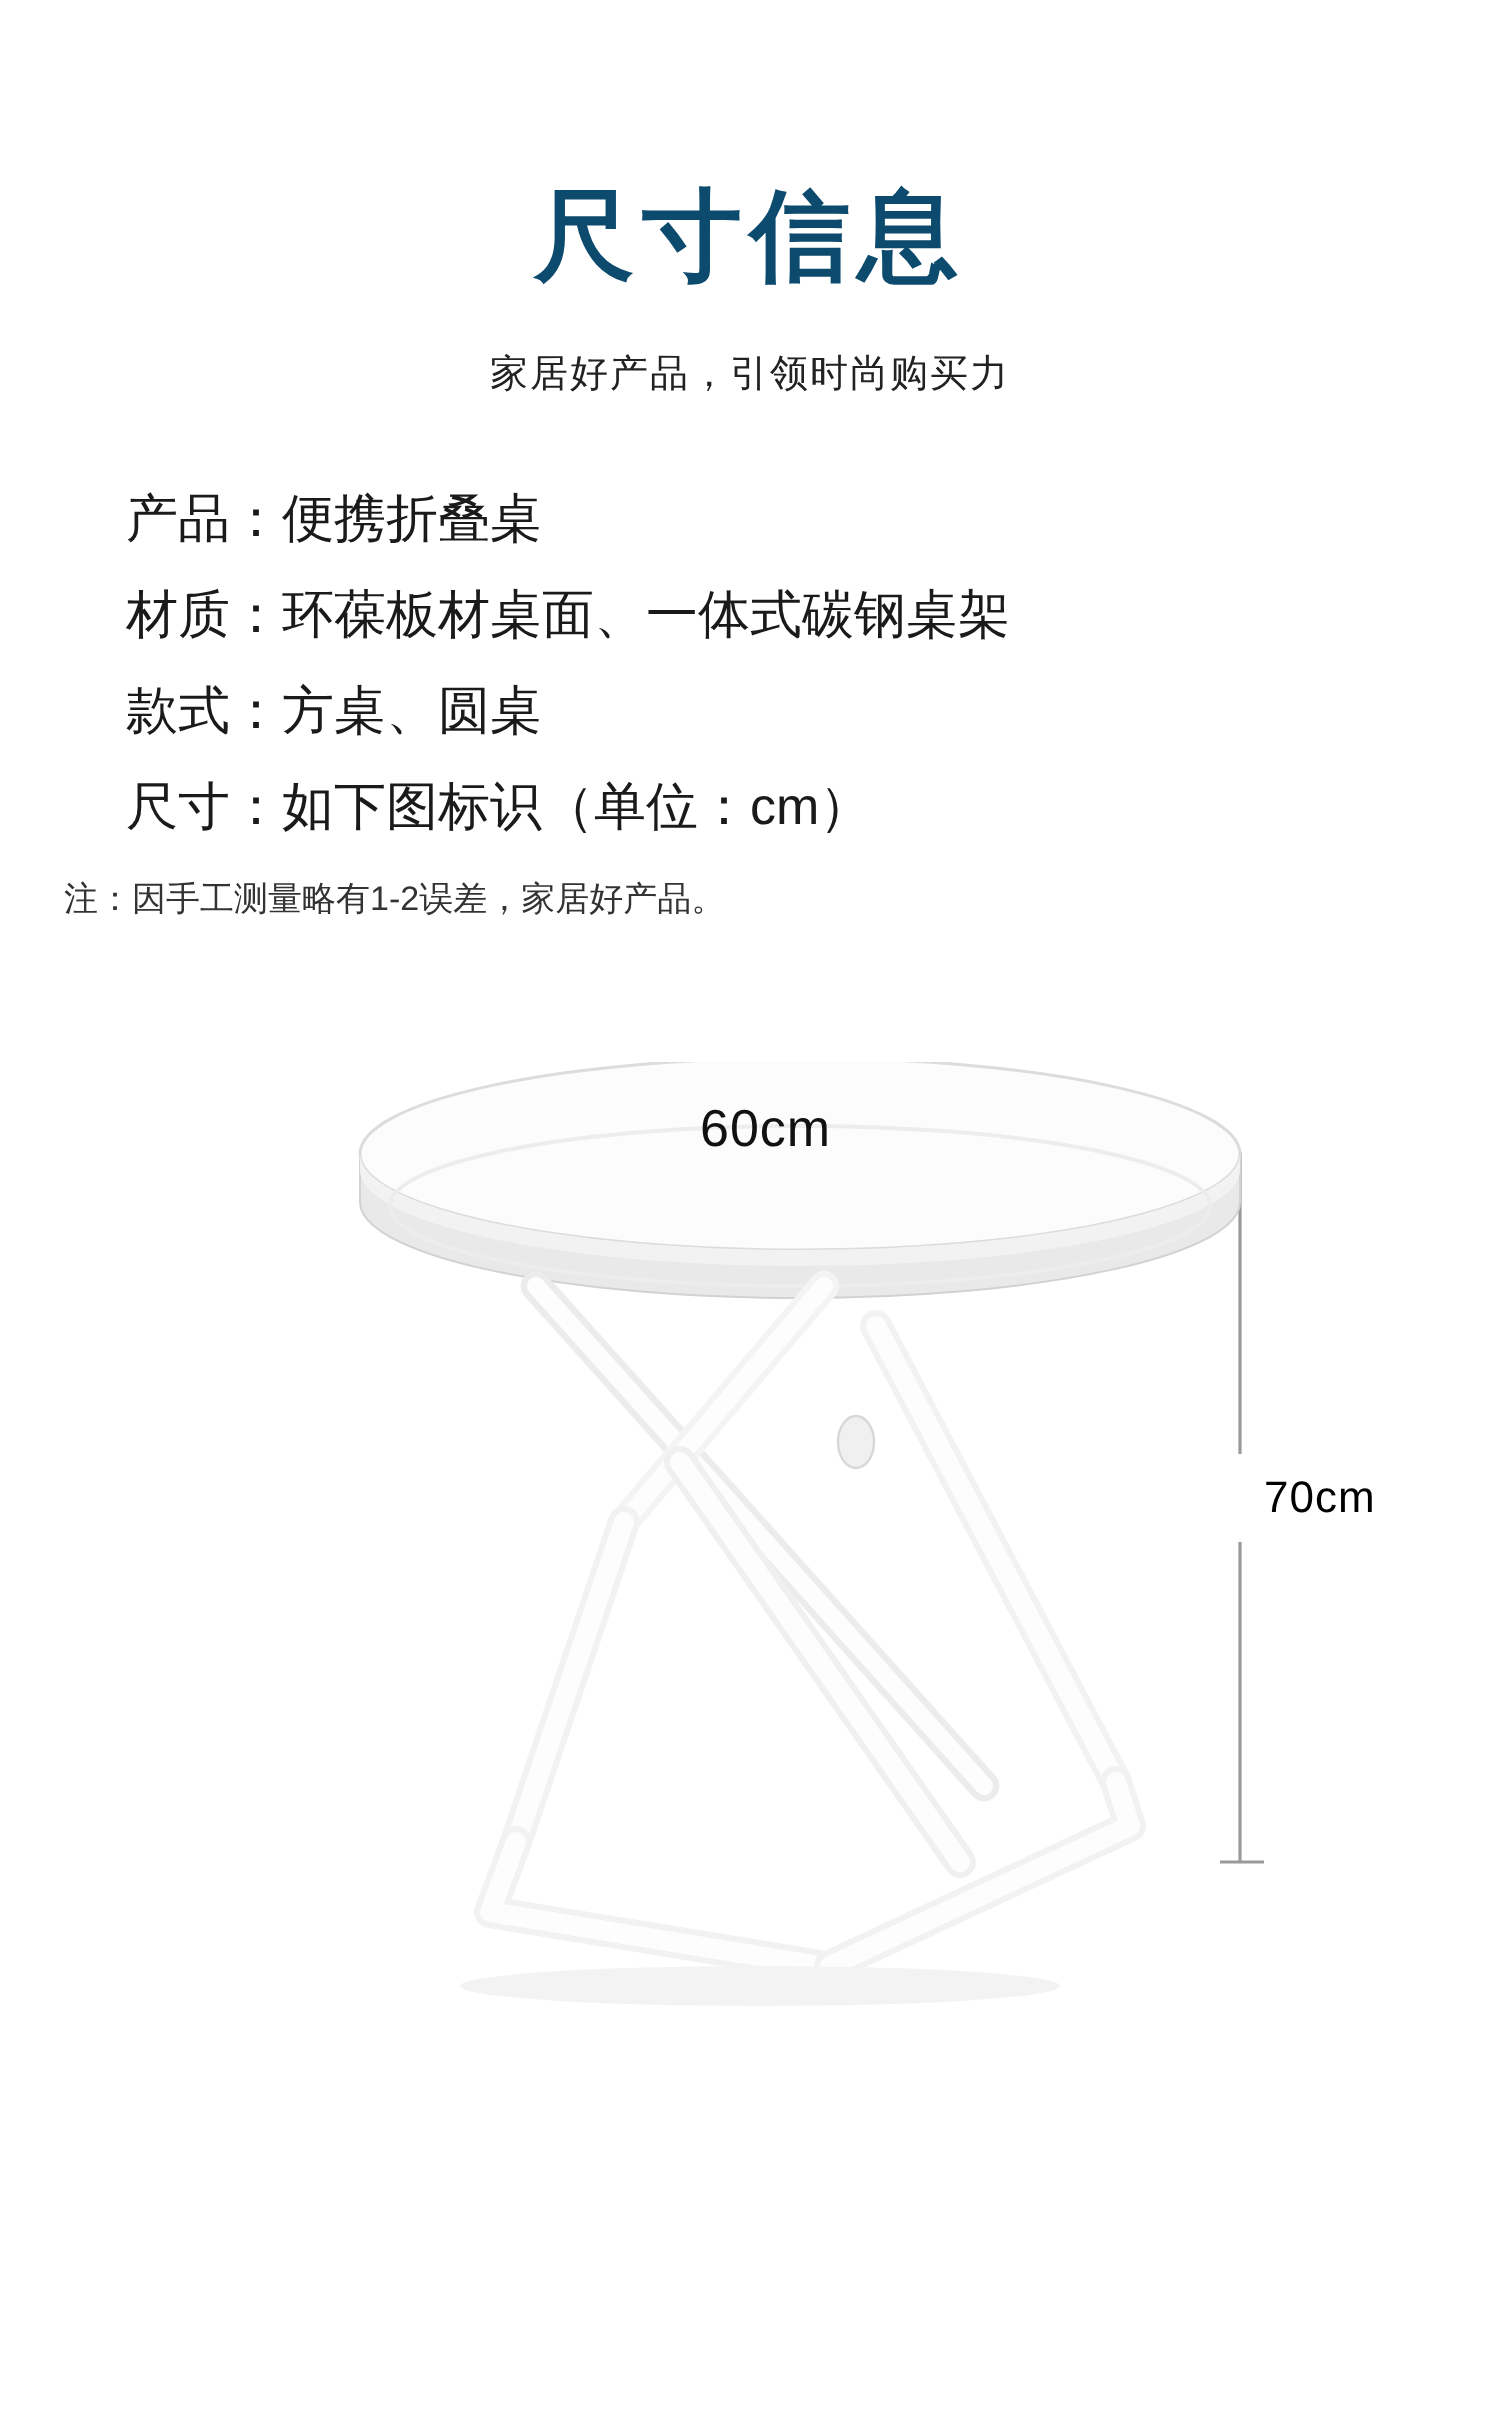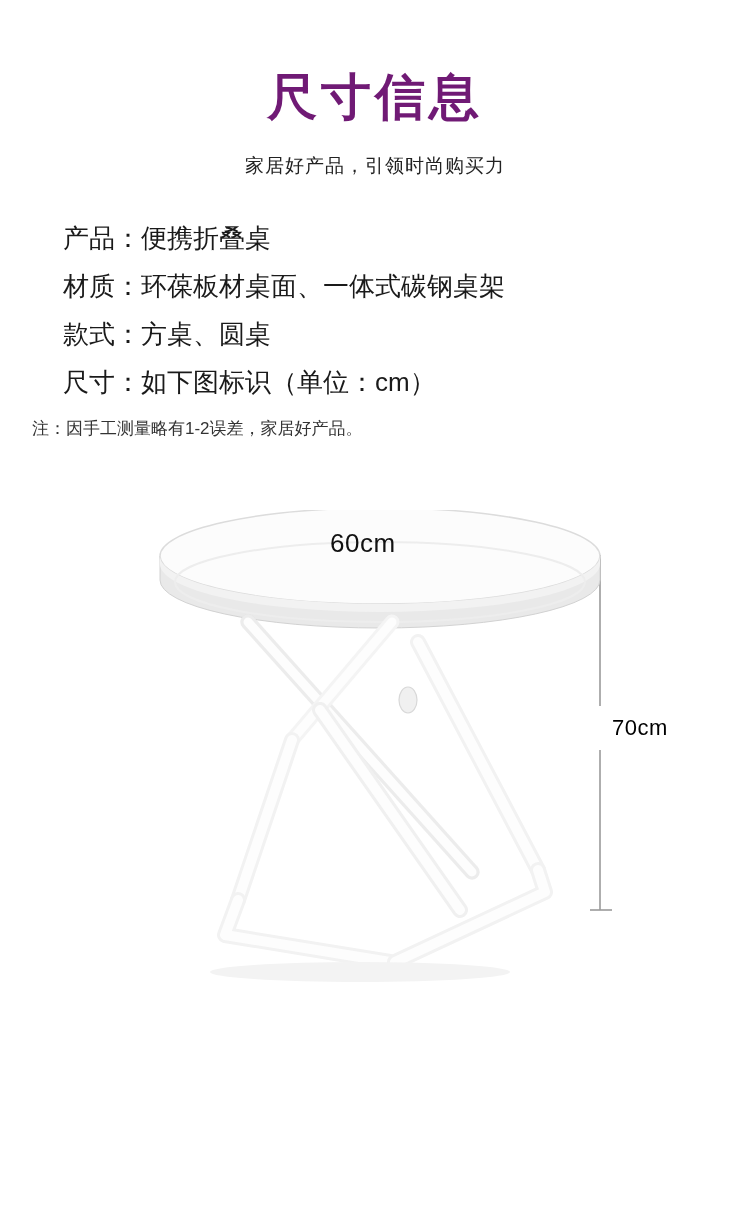--- a/index.html
+++ b/index.html
@@ -18,22 +18,22 @@
   .page {
     width: 750px;
     height: 1206px;
     position: relative;
   }
   .title {
     text-align: center;
     font-size: 50px;
     font-weight: bold;
     letter-spacing: 4px;
-    color: #701a75;
-    padding-top: 70px;
+    color: #0c4a6e;
+    padding-top: 91px;
     line-height: 1.1;
   }
   .subtitle {
     text-align: center;
     font-size: 19px;
     color: #222222;
     margin-top: 28px;
     letter-spacing: 1px;
   }
   .spec-list {
@@ -58,20 +58,21 @@
     font-size: 17px;
     color: #333333;
     margin-top: 4px;
     padding-left: 32px;
   }
   .figure {
     position: relative;
     margin-top: 70px;
     height: 520px;
     width: 619px;
+    margin-left: 20px;
   }
   svg.table-svg {
     position: absolute;
     left: 0;
     top: 0;
   }
   .dim-top {
     position: absolute;
     left: 330px;
     top: 18px;

